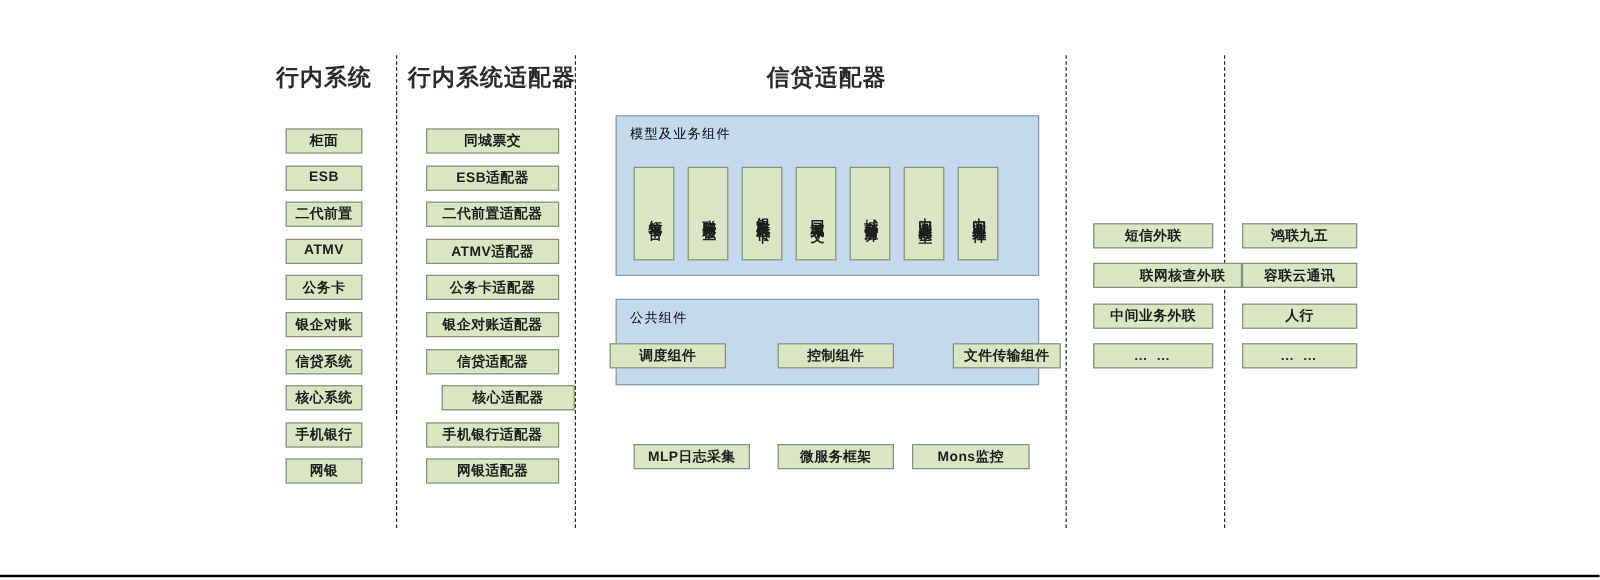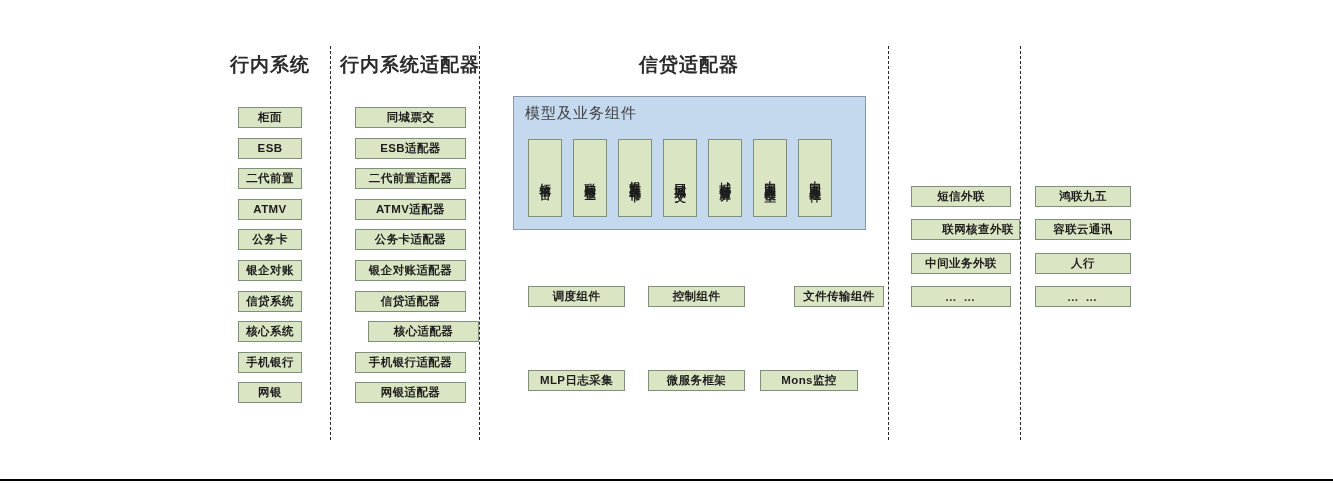--- a/index.html
+++ b/index.html
@@ -40,21 +40,21 @@
     font-size:11.5px;padding:4px 0;
   }
 
   
   .panel{
     position:absolute;box-sizing:border-box;
     background:#c4d8ee;border:1.3px solid #8a97a6;
   }
   .panel-title{
     position:absolute;left:11px;top:7px;
-    font-size:15px;color:#404040;font-weight:normal;
+    font-size:11px;color:#000000;font-weight:normal;
     letter-spacing:1px;white-space:nowrap;
   }
 
   
   .bottom-rule{
     position:absolute;left:0;width:1333px;height:0;
     border-top:2px solid #000;
   }
 </style>
 </head>
@@ -82,37 +82,40 @@
     <div class="node" style="left: 355px; top: 137.6px; width: 111px; height: 21px;">ESB适配器</div>
     <div class="node" style="left: 355px; top: 168.2px; width: 111px; height: 21px;">二代前置适配器</div>
     <div class="node" style="left: 355px; top: 198.8px; width: 111px; height: 21px;">ATMV适配器</div>
     <div class="node" style="left: 355px; top: 229.4px; width: 111px; height: 21px;">公务卡适配器</div>
     <div class="node" style="left: 355px; top: 260px; width: 111px; height: 21px;">银企对账适配器</div>
     <div class="node" style="left: 355px; top: 290.6px; width: 111px; height: 21px;">信贷适配器</div>
     <div class="node" style="left: 368px; top: 321.2px; width: 111px; height: 21px;">核心适配器</div>
     <div class="node" style="left: 355px; top: 351.8px; width: 111px; height: 21px; text-align: right;">手机银行适配器</div>
     <div class="node" style="left: 355px; top: 382.4px; width: 111px; height: 21px;">网银适配器</div>
     <div class="node" style="left: 911px; top: 186px; width: 100px; height: 21px;">短信外联</div>
-    <div class="node" style="left: 911px; top: 219.4px; width: 109px; height: 21px; padding-left: 25px;">联网核查外联</div>
+    <div class="node" style="left: 911px; top: 219.4px; width: 124px; height: 21px; padding-left: 25px;">联网核查外联</div>
     <div class="node" style="left: 911px; top: 252.8px; width: 100px; height: 21px;">中间业务外联</div>
     <div class="node dots" style="left: 911px; top: 286.2px; width: 100px; height: 21px;">… …</div>
     <div class="node" style="left: 1035px; top: 186px; width: 96px; height: 21px;">鸿联九五</div>
     <div class="node" style="left: 1035px; top: 219.4px; width: 96px; height: 21px;">容联云通讯</div>
     <div class="node" style="left: 1035px; top: 252.8px; width: 96px; height: 21px;">人行</div>
     <div class="node dots" style="left: 1035px; top: 286.2px; width: 96px; height: 21px;">… …</div>
     <div class="panel" style="left: 513px; top: 96px; width: 353px; height: 134px;">
       <div class="panel-title">模型及业务组件</div>
     </div>
     <div class="node vert" style="left: 528px; top: 139px; width: 34px; height: 78px;">短信平台</div>
     <div class="node vert" style="left: 573px; top: 139px; width: 34px; height: 78px;">联网核查</div>
     <div class="node vert" style="left: 618px; top: 139px; width: 34px; height: 78px;">银联及银行卡</div>
     <div class="node vert" style="left: 663px; top: 139px; width: 34px; height: 78px;">同城票交</div>
     <div class="node vert" style="left: 708px; top: 139px; width: 34px; height: 78px;">城商行清算</div>
     <div class="node vert" style="left: 753px; top: 139px; width: 34px; height: 78px;">中间业务模型</div>
     <div class="node vert" style="left: 798px; top: 139px; width: 34px; height: 78px;">中间业务组件</div>
-    <div class="node" style="left: 528px; top: 286px; width: 97px; height: 21px;">调度组件</div>
+    <div class="panel" style="left: 513px; top: 249px; width: 353px; height: 72px;">
+      <div class="panel-title">公共组件</div>
+    </div>
+    <div class="node" style="left: 508px; top: 286px; width: 97px; height: 21px;">调度组件</div>
     <div class="node" style="left: 648px; top: 286px; width: 97px; height: 21px;">控制组件</div>
     <div class="node" style="left: 760px; top: 286px; width: 90px; height: 21px; margin-left: 34px;">文件传输组件</div>
     <div class="node" style="left: 528px; top: 370px; width: 97px; height: 21px;">MLP日志采集</div>
     <div class="node" style="left: 648px; top: 370px; width: 97px; height: 21px;">微服务框架</div>
     <div class="node" style="left: 760px; top: 370px; width: 98px; height: 21px;">Mons监控</div>
     <div class="bottom-rule" style="top: 479px;"></div>
   </div>
 
 </body></html>

